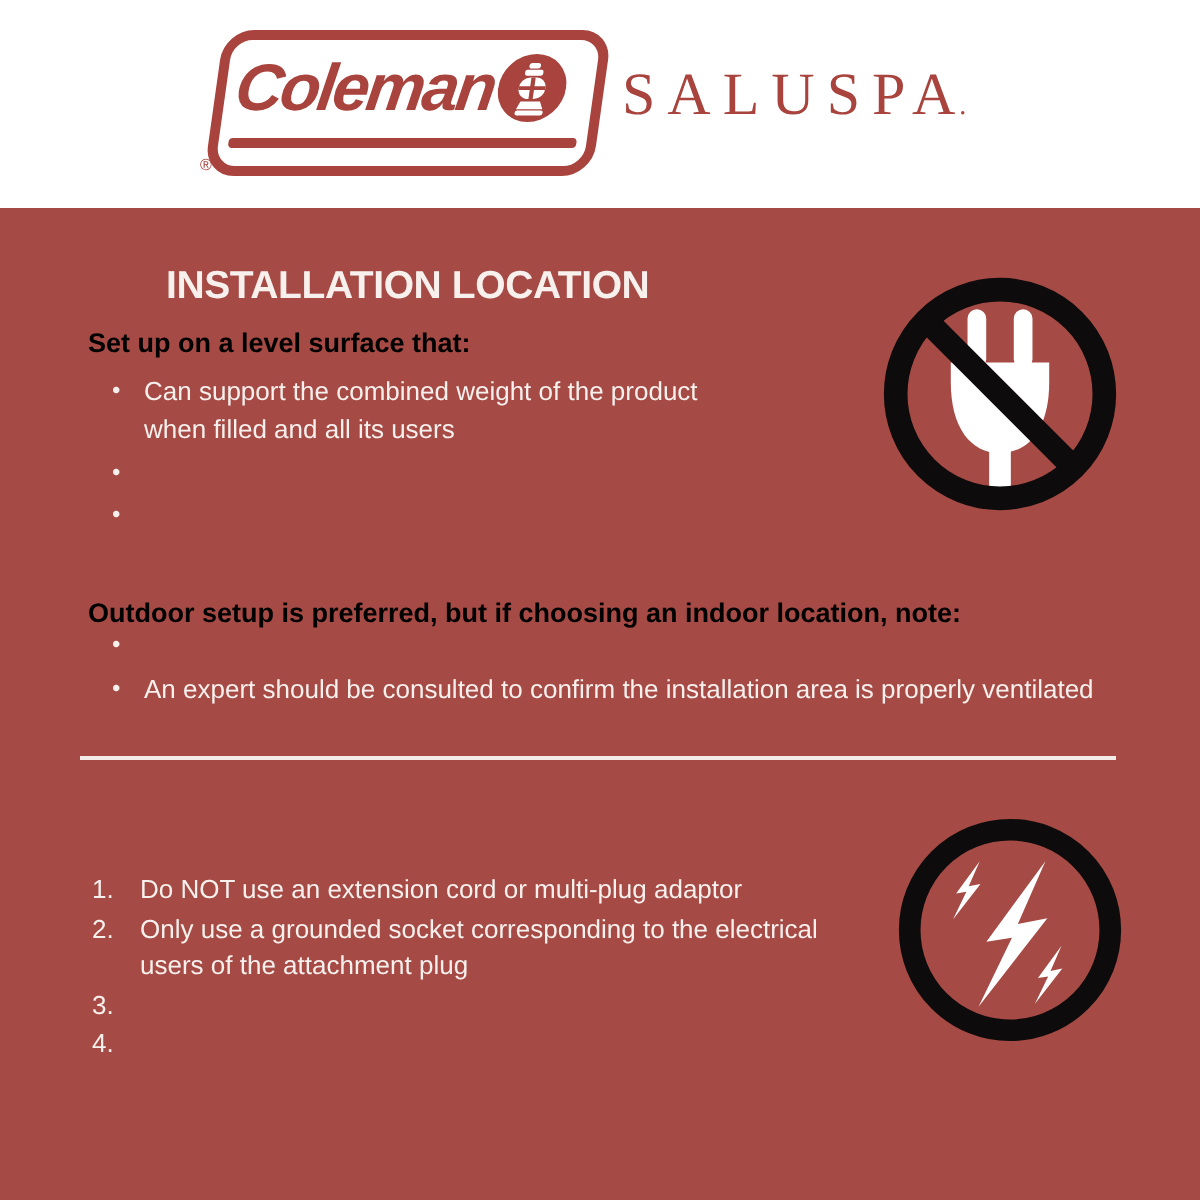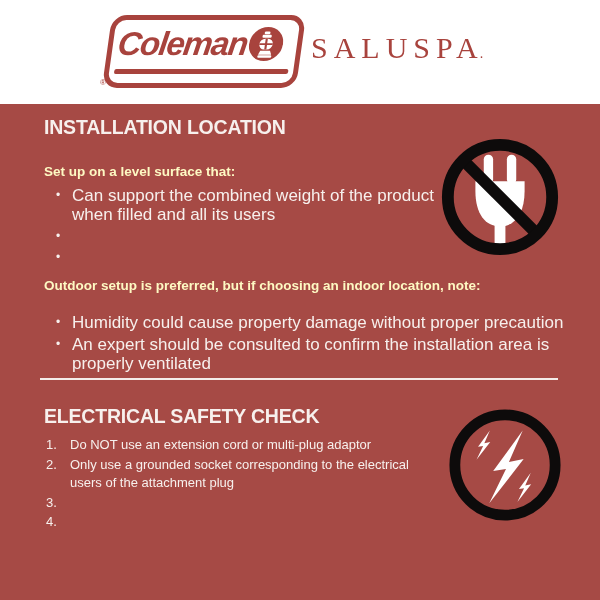--- a/index.html
+++ b/index.html
@@ -33,31 +33,31 @@
     font-size:30px;font-weight:400;letter-spacing:6px;
     color:#a8433d;white-space:nowrap;font-family:Liberation Serif, serif;
   }
   .saluspa-dot{font-size:14px;letter-spacing:0;margin-left:-4px;}
   
   .panel{position:absolute;left:0;top:104px;width:600px;height:496px;background:#a64a45;color:#f7f0ed;}
   .sec-title{
     position:absolute;margin:0;left:44px;
     font-size:19.5px;font-weight:bold;letter-spacing:-0.2px;line-height:22px;color:#f7f0ed;
   }
-  #inst-title{top:12px;}
+  #inst-title{top:28px;margin-left:39px;}
   #elec-title{top:301px;}
-  .subhead{position:absolute;margin:0;left:44px;font-size:13.5px;font-weight:bold;line-height:17px;color:#fef9c3;}
+  .subhead{position:absolute;margin:0;left:44px;font-size:13.5px;font-weight:bold;line-height:17px;color:#000000;}
   #inst-sub{top:59px;}
-  #note-head{top:173px;text-align:center;}
+  #note-head{top:194px;text-align:center;}
   ul.blist{position:absolute;margin:0;padding:0;list-style:none;left:56px;width:500px;}
   #inst-bullets{top:82px;width:400px;}
   #note-bullets{top:209px;width:520px;}
   ul.blist li{display:flex;margin:0 0 2.5px 0;}
   .mk{flex:0 0 9px;font-size:12px;line-height:19px;}
-  .tx{white-space:pre-line;font-size:17px;line-height:19px;padding-left:7px;}
+  .tx{white-space:pre-line;font-size:13px;line-height:19px;padding-left:7px;}
   .divider{position:absolute;left:40px;top:274px;width:518px;height:2px;background:#f4ece9;border:0;margin:0;}
   ol.nlist{position:absolute;margin:0;padding:0;list-style:none;left:46px;top:332px;width:420px;}
   ol.nlist li{display:flex;margin:0 0 1px 0;}
   .num{flex:0 0 19px;font-size:13px;line-height:18.5px;text-align:left;}
   .ntx{white-space:pre-line;font-size:13px;line-height:18.5px;padding-left:5px;}
   
   .icon-noplug{position:absolute;left:438px;top:30px;width:124px;height:126px;}
   .icon-lightning{position:absolute;left:446px;top:302px;width:118px;height:118px;}
 </style>
 </head>
@@ -107,21 +107,20 @@
       <li>
         <span class="mk">•</span>
       </li>
     </ul>
 
     <h2 class="subhead" id="note-head">Outdoor setup is preferred, but if choosing an indoor location, note:</h2>
 
     <ul class="blist" id="note-bullets">
       <li>
         <span class="mk">•</span>
-        <span class="tx">Humidity could cause property damage without proper precaution</span>
       </li>
       <li>
         <span class="mk">•</span>
         <span class="tx">An expert should be consulted to confirm the installation area is properly ventilated</span>
       </li>
     </ul>
 
     <span class="icon-noplug">
       <svg viewBox="0 0 126 126" width="124" height="126">
 
@@ -131,21 +130,20 @@
         <rect x="57.5" y="90" width="11" height="23" fill="#ffffff"></rect>
 
         <line x1="25.5" y1="25.5" x2="100.5" y2="100.5" stroke="#0d0b0b" stroke-width="12"></line>
 
         <circle cx="63" cy="63" r="53" fill="none" stroke="#0d0b0b" stroke-width="12"></circle>
       </svg>
     </span>
 
     <hr class="divider">
 
-    <h1 class="sec-title" id="elec-title">ELECTRICAL SAFETY CHECK</h1>
 
     <ol class="nlist">
       <li>
         <span class="num">1.</span>
         <span class="ntx">Do NOT use an extension cord or multi-plug adaptor</span>
       </li>
       <li>
         <span class="num">2.</span>
         <span class="ntx">Only use a grounded socket corresponding to the electrical
 users of the attachment plug</span>

